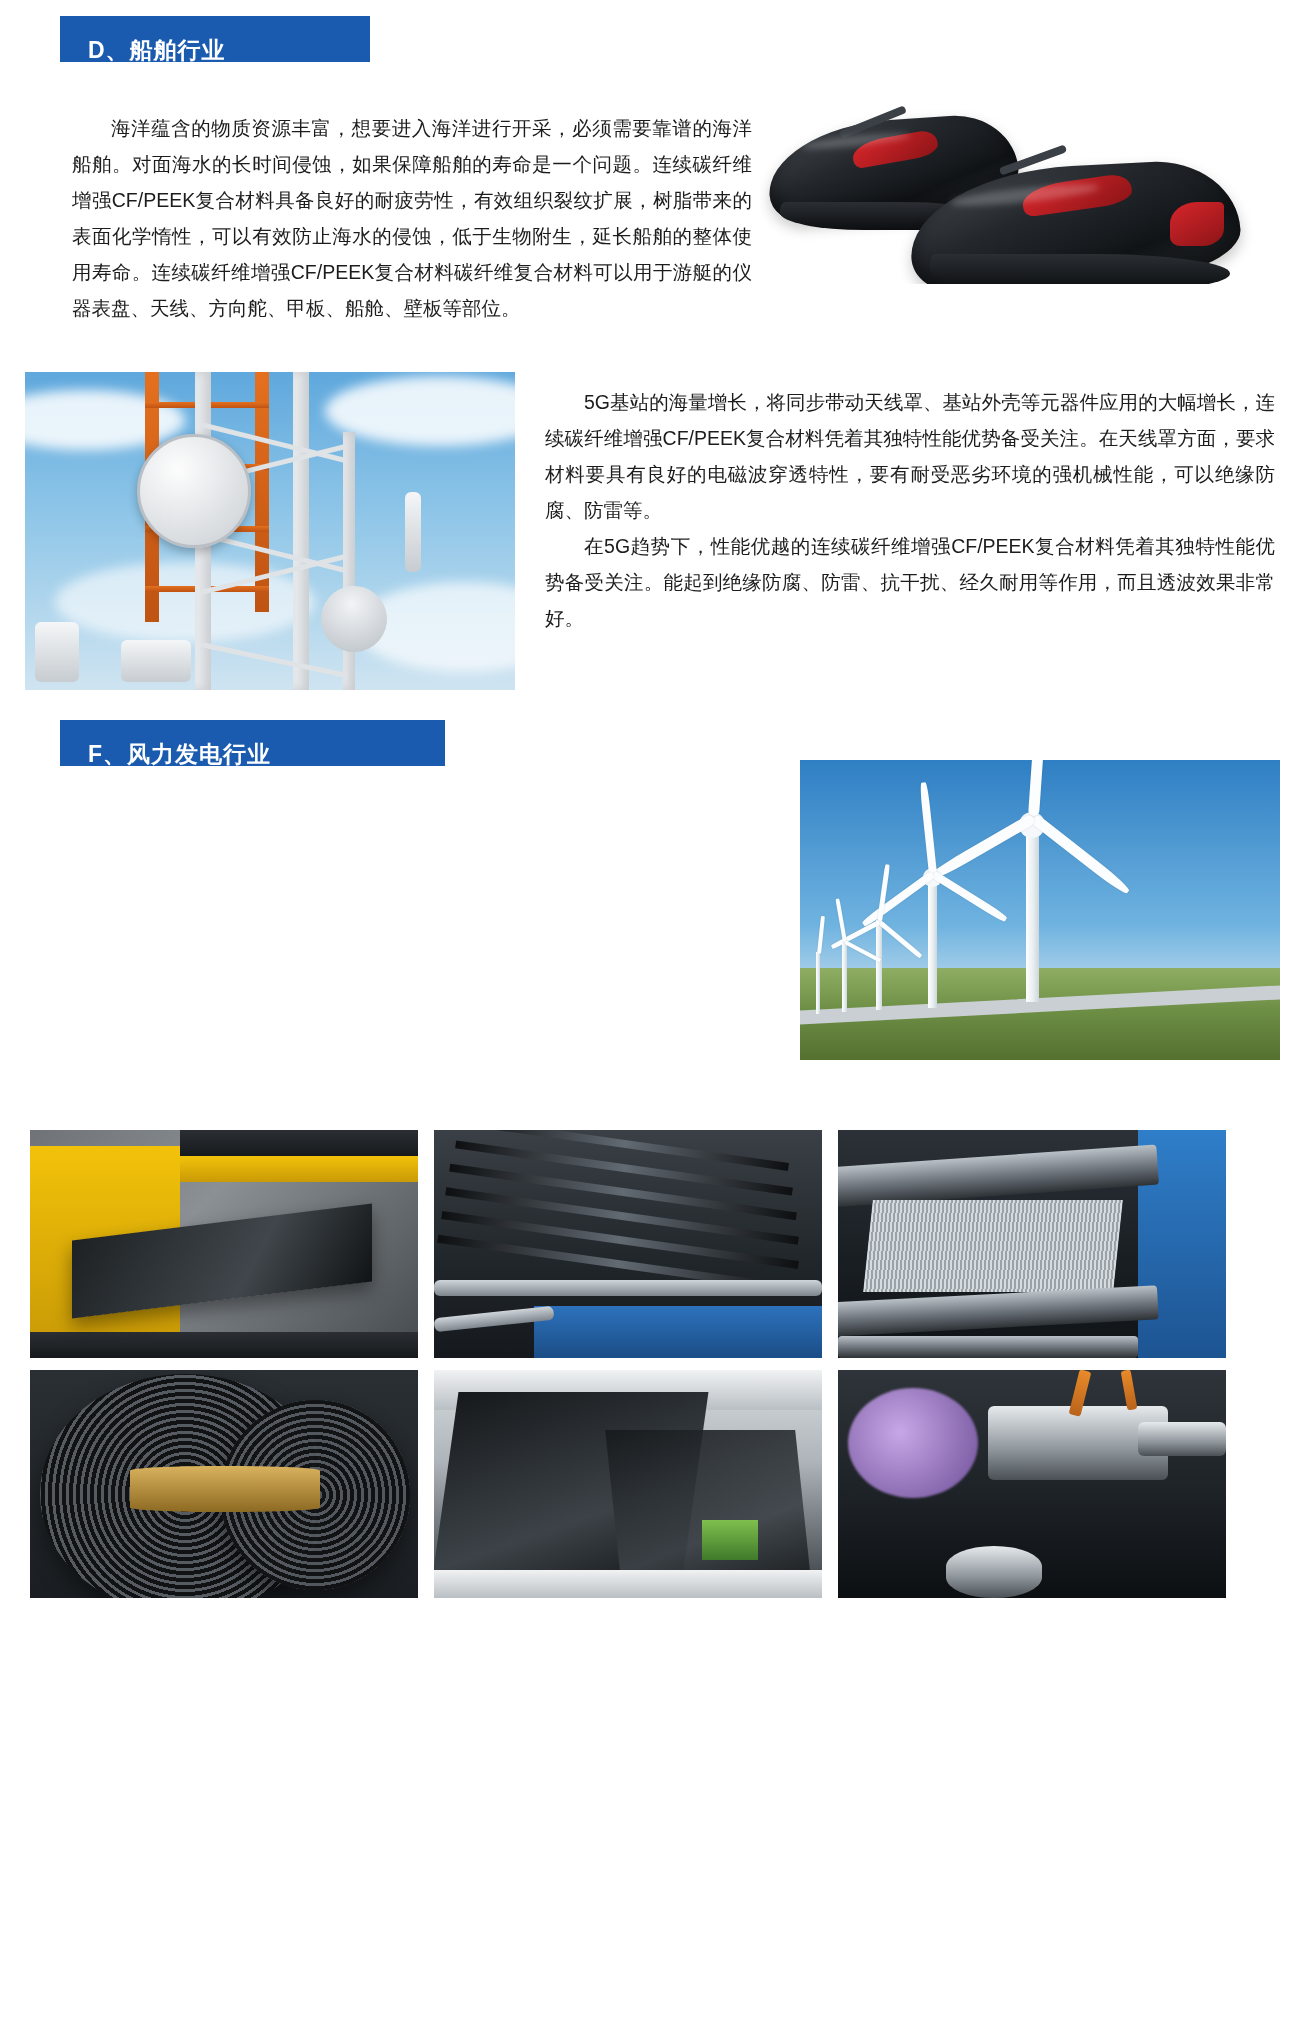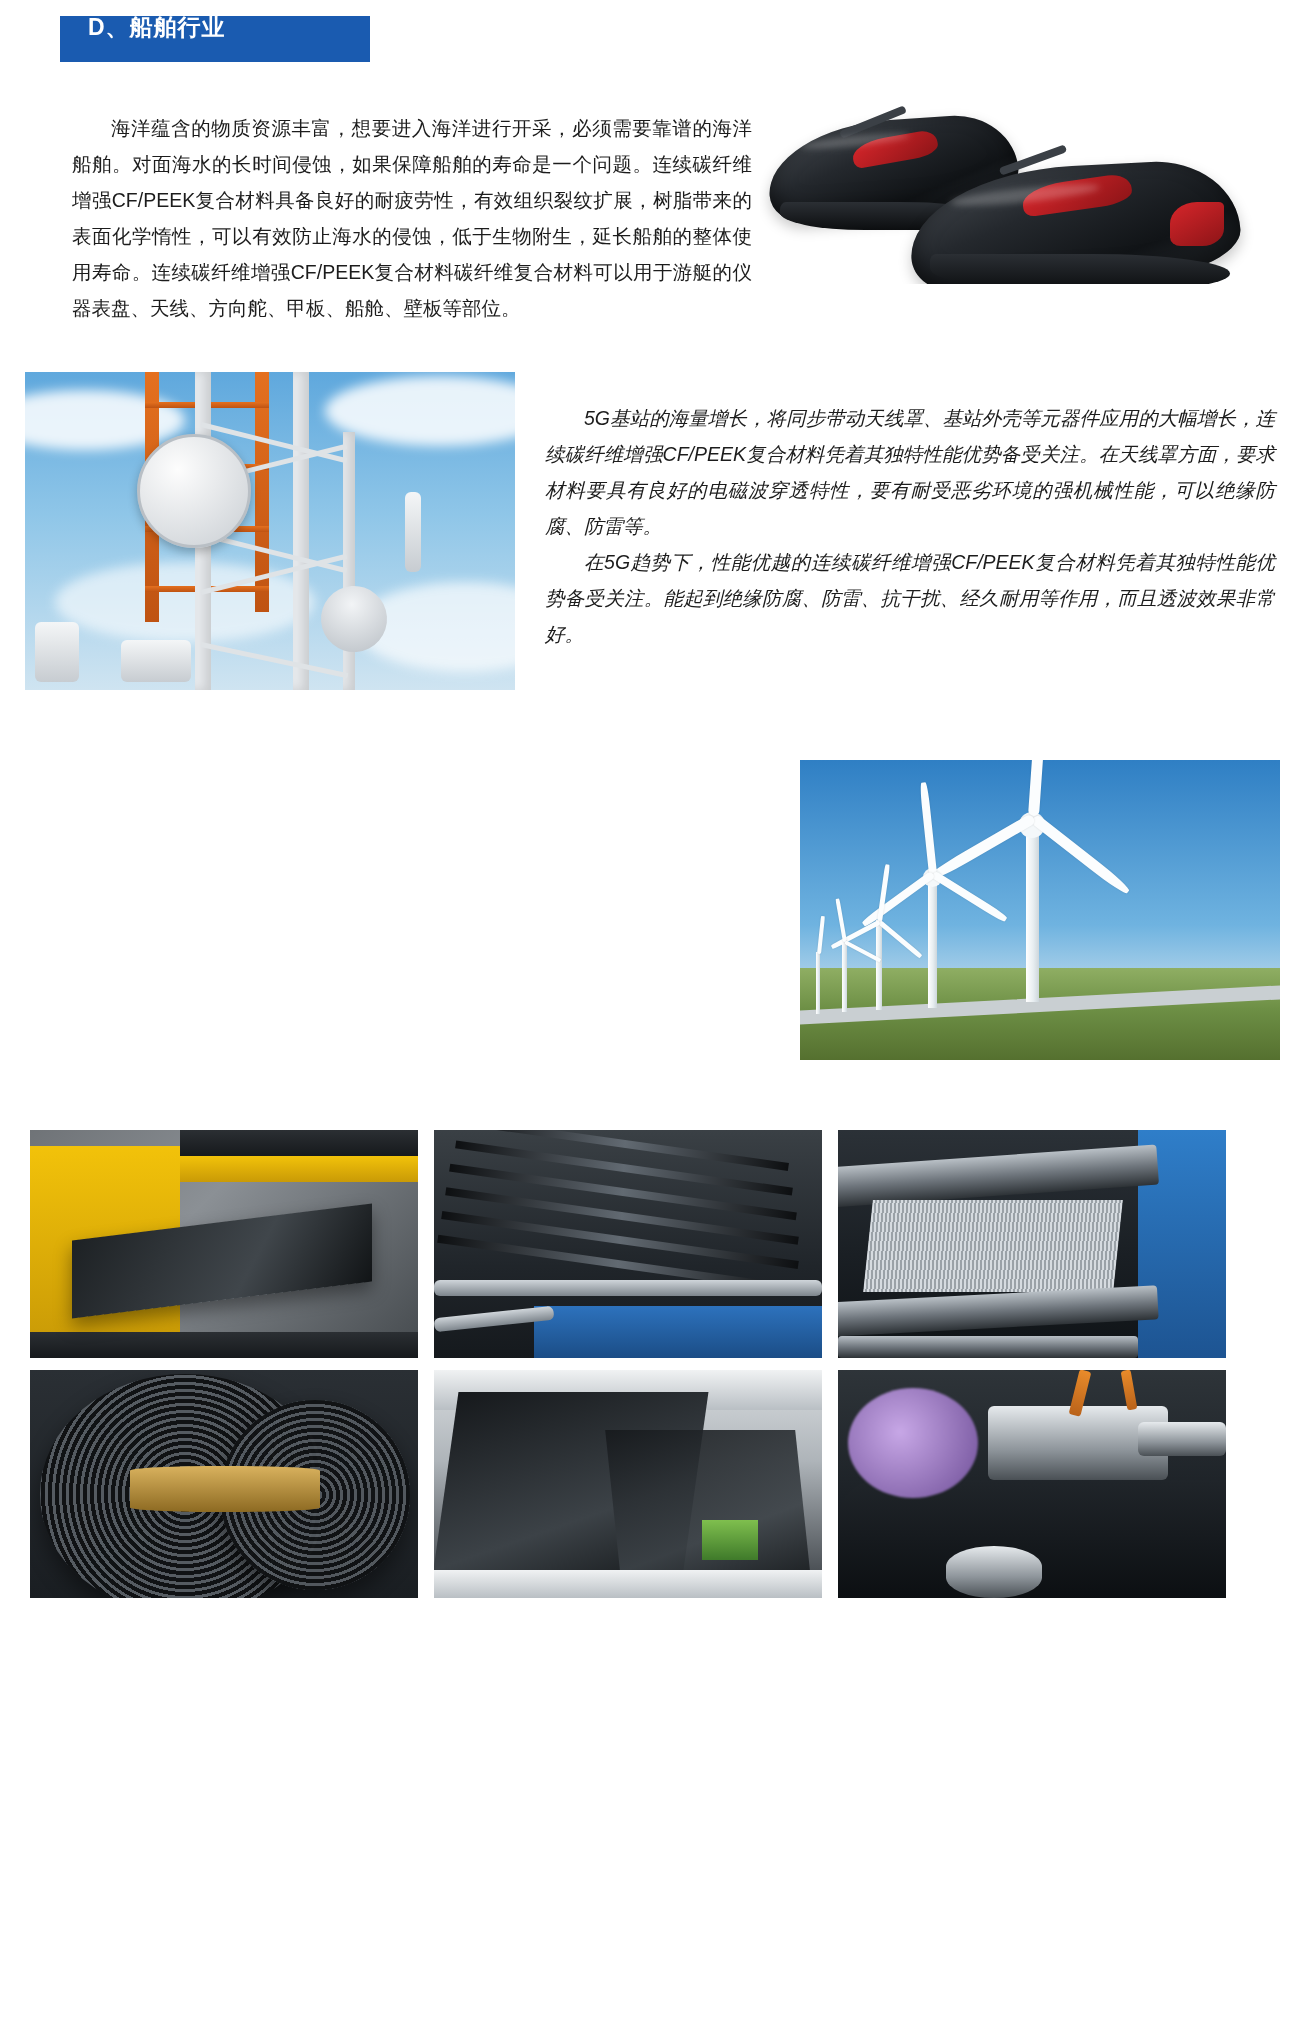--- a/index.html
+++ b/index.html
@@ -20,21 +20,21 @@
     box-sizing: border-box;
     padding: 0;
   }
 
   
   .banner {
     position: absolute;
     height: 46px;
     background: #1a5bb0;
     display: flex;
-    align-items: flex-start;
+    align-items: flex-end;
     padding-left: 28px;
     box-sizing: border-box;
   }
   .banner-text {
     color: #ffffff;
     font-size: 23px;
     font-weight: bold;
     letter-spacing: 1px;
     line-height: 1;
     white-space: nowrap;
@@ -253,25 +253,28 @@
     <div class="tower-lat" style="left:176px; top:218px; width:150px; transform: rotate(-14deg);"></div>
     <div class="tower-lat" style="left:176px; top:270px; width:150px; transform: rotate(12deg);"></div>
 
     <div class="dish" style="left:112px; top:62px; width:108px; height:108px;"></div>
     <div class="dish-small" style="left:296px; top:214px; width:66px; height:66px; transform: rotate(18deg);"></div>
     <div class="antenna-box" style="left:96px; top:268px; width:70px; height:42px;"></div>
     <div class="antenna-box" style="left:10px; top:250px; width:44px; height:60px;"></div>
     <div class="antenna-box" style="left:380px; top:120px; width:16px; height:80px;"></div>
   </div>
 
-  <div style="position:absolute; left:545px; top:400px; width:730px;font-style:italic;">
+  <div style="position:absolute; left:545px; top:384px; width:730px;">
     <div class="para indent">5G基站的海量增长，将同步带动天线罩、基站外壳等元器件应用的大幅增长，连续碳纤维增强CF/PEEK复合材料凭着其独特性能优势备受关注。在天线罩方面，要求材料要具有良好的电磁波穿透特性，要有耐受恶劣环境的强机械性能，可以绝缘防腐、防雷等。</div>
     <div class="para indent">在5G趋势下，性能优越的连续碳纤维增强CF/PEEK复合材料凭着其独特性能优势备受关注。能起到绝缘防腐、防雷、抗干扰、经久耐用等作用，而且透波效果非常好。</div>
   </div>
 
+  <div class="banner" style="left:60px; top:720px; width:385px;">
+    <span class="banner-text">F、风力发电行业</span>
+  </div>
 
 
   <div class="img wind-img" style="left:800px; top:760px; width:480px; height:300px;">
     <div class="wind-ground"></div>
     <div class="wind-road" style="left:-20px; top:238px; width:520px; transform: rotate(-3deg);"></div>
 
     <div class="turbine-tower" style="left:226px; top:62px; width:13px; height:180px;"></div>
     <div class="hub" style="left:219px; top:52px; width:26px; height:26px;"></div>
     <div class="blade" style="left:228px; top:-72px; width:11px; height:128px; transform: rotate(4deg);"></div>
     <div class="blade" style="left:228px; top:-62px; width:11px; height:120px; transform: rotate(128deg);"></div>

